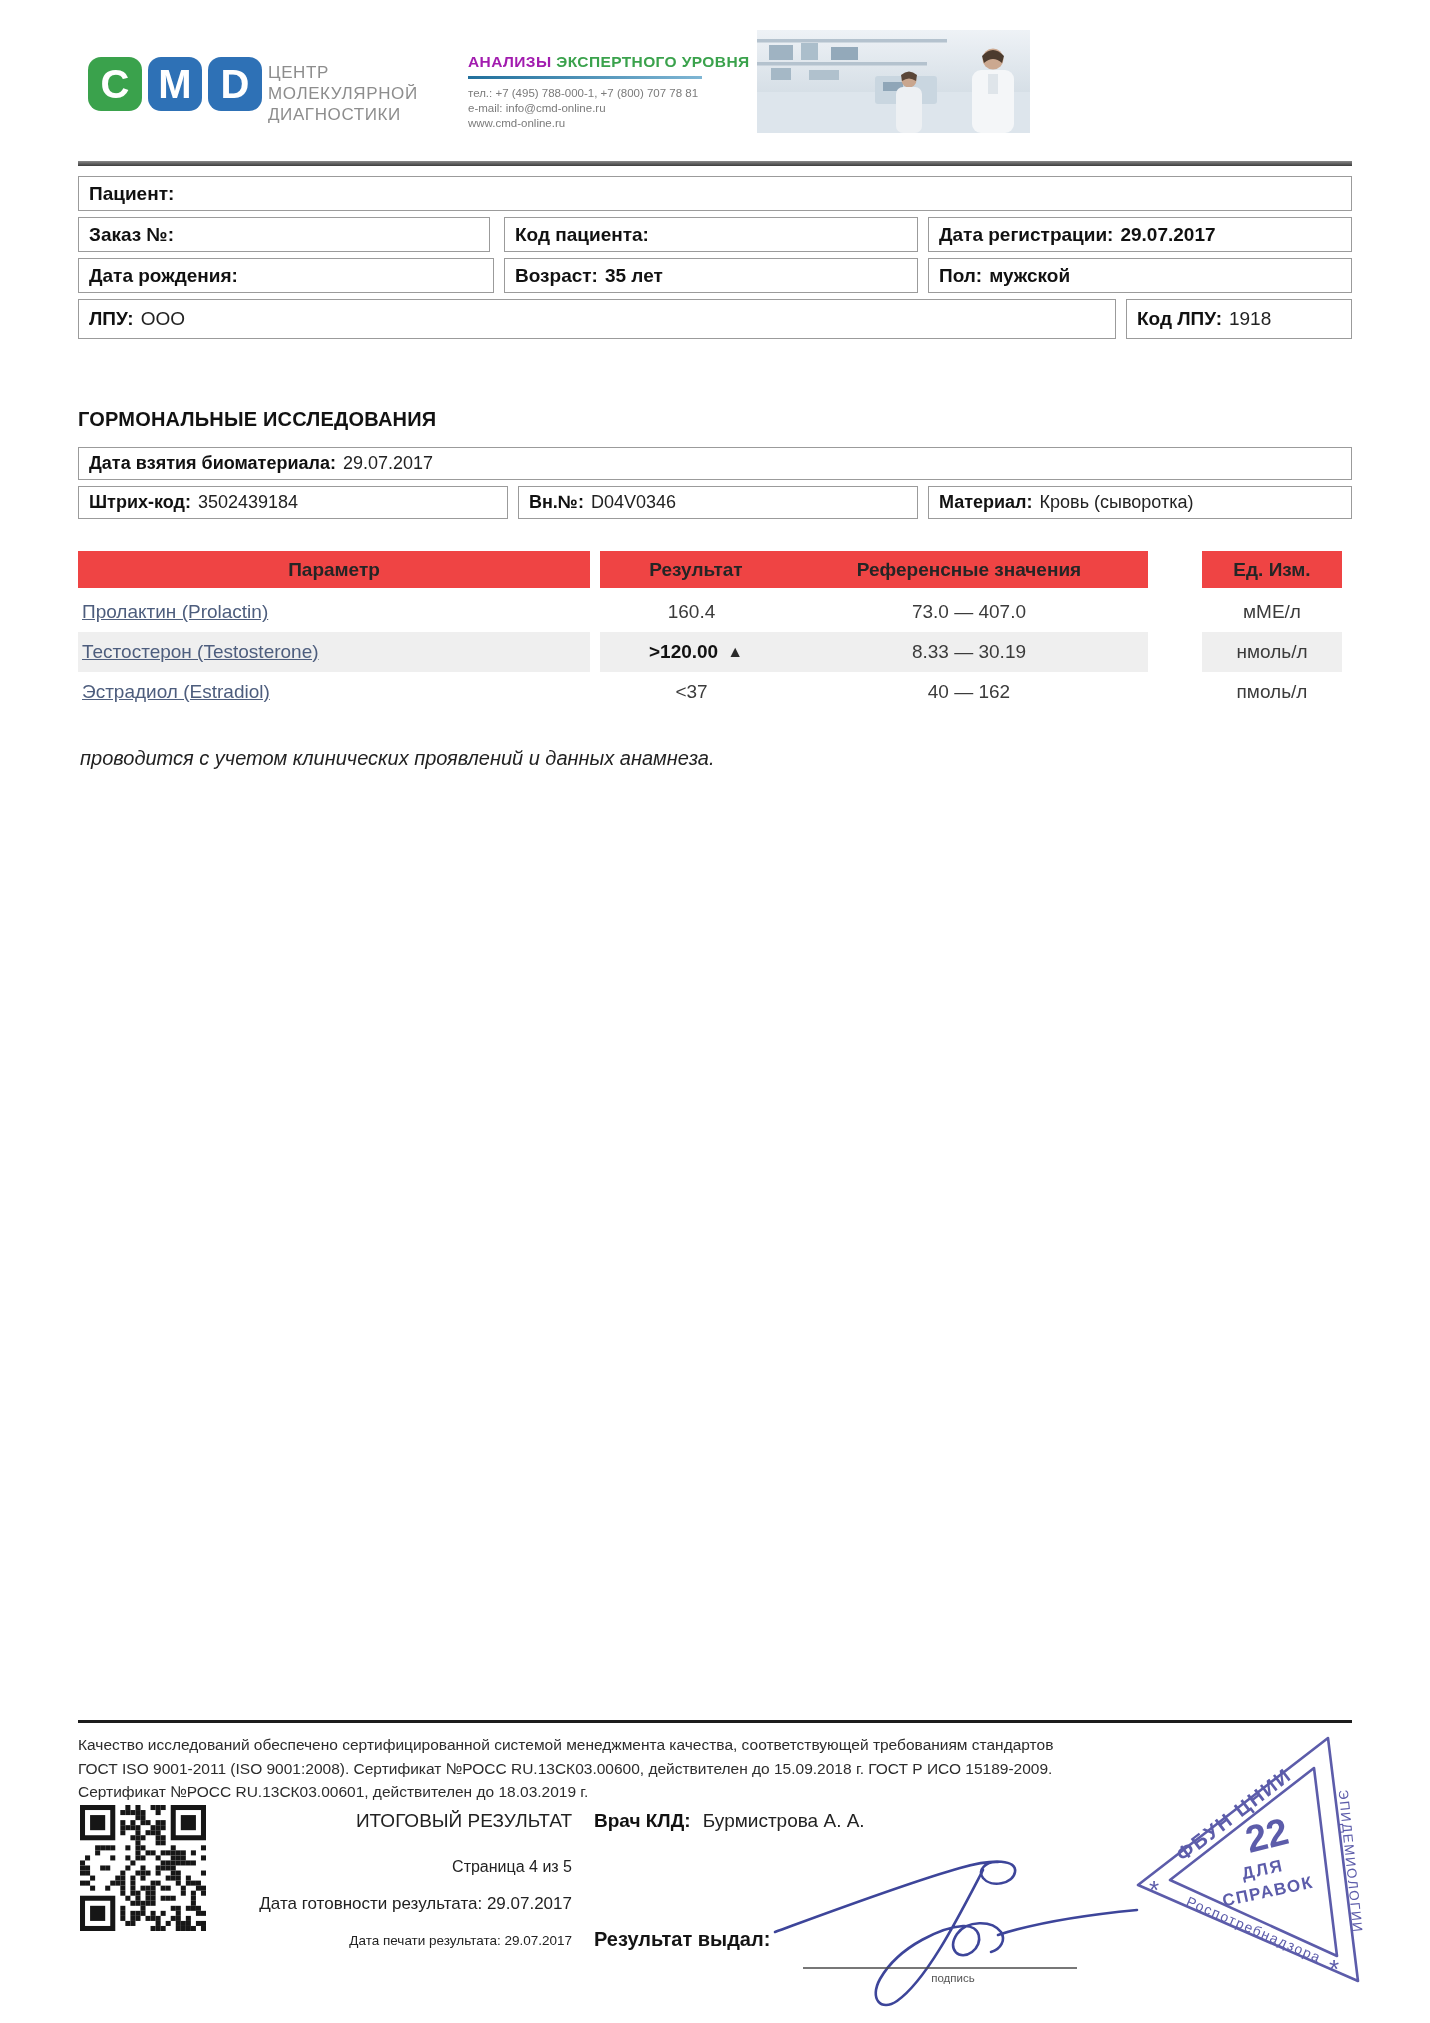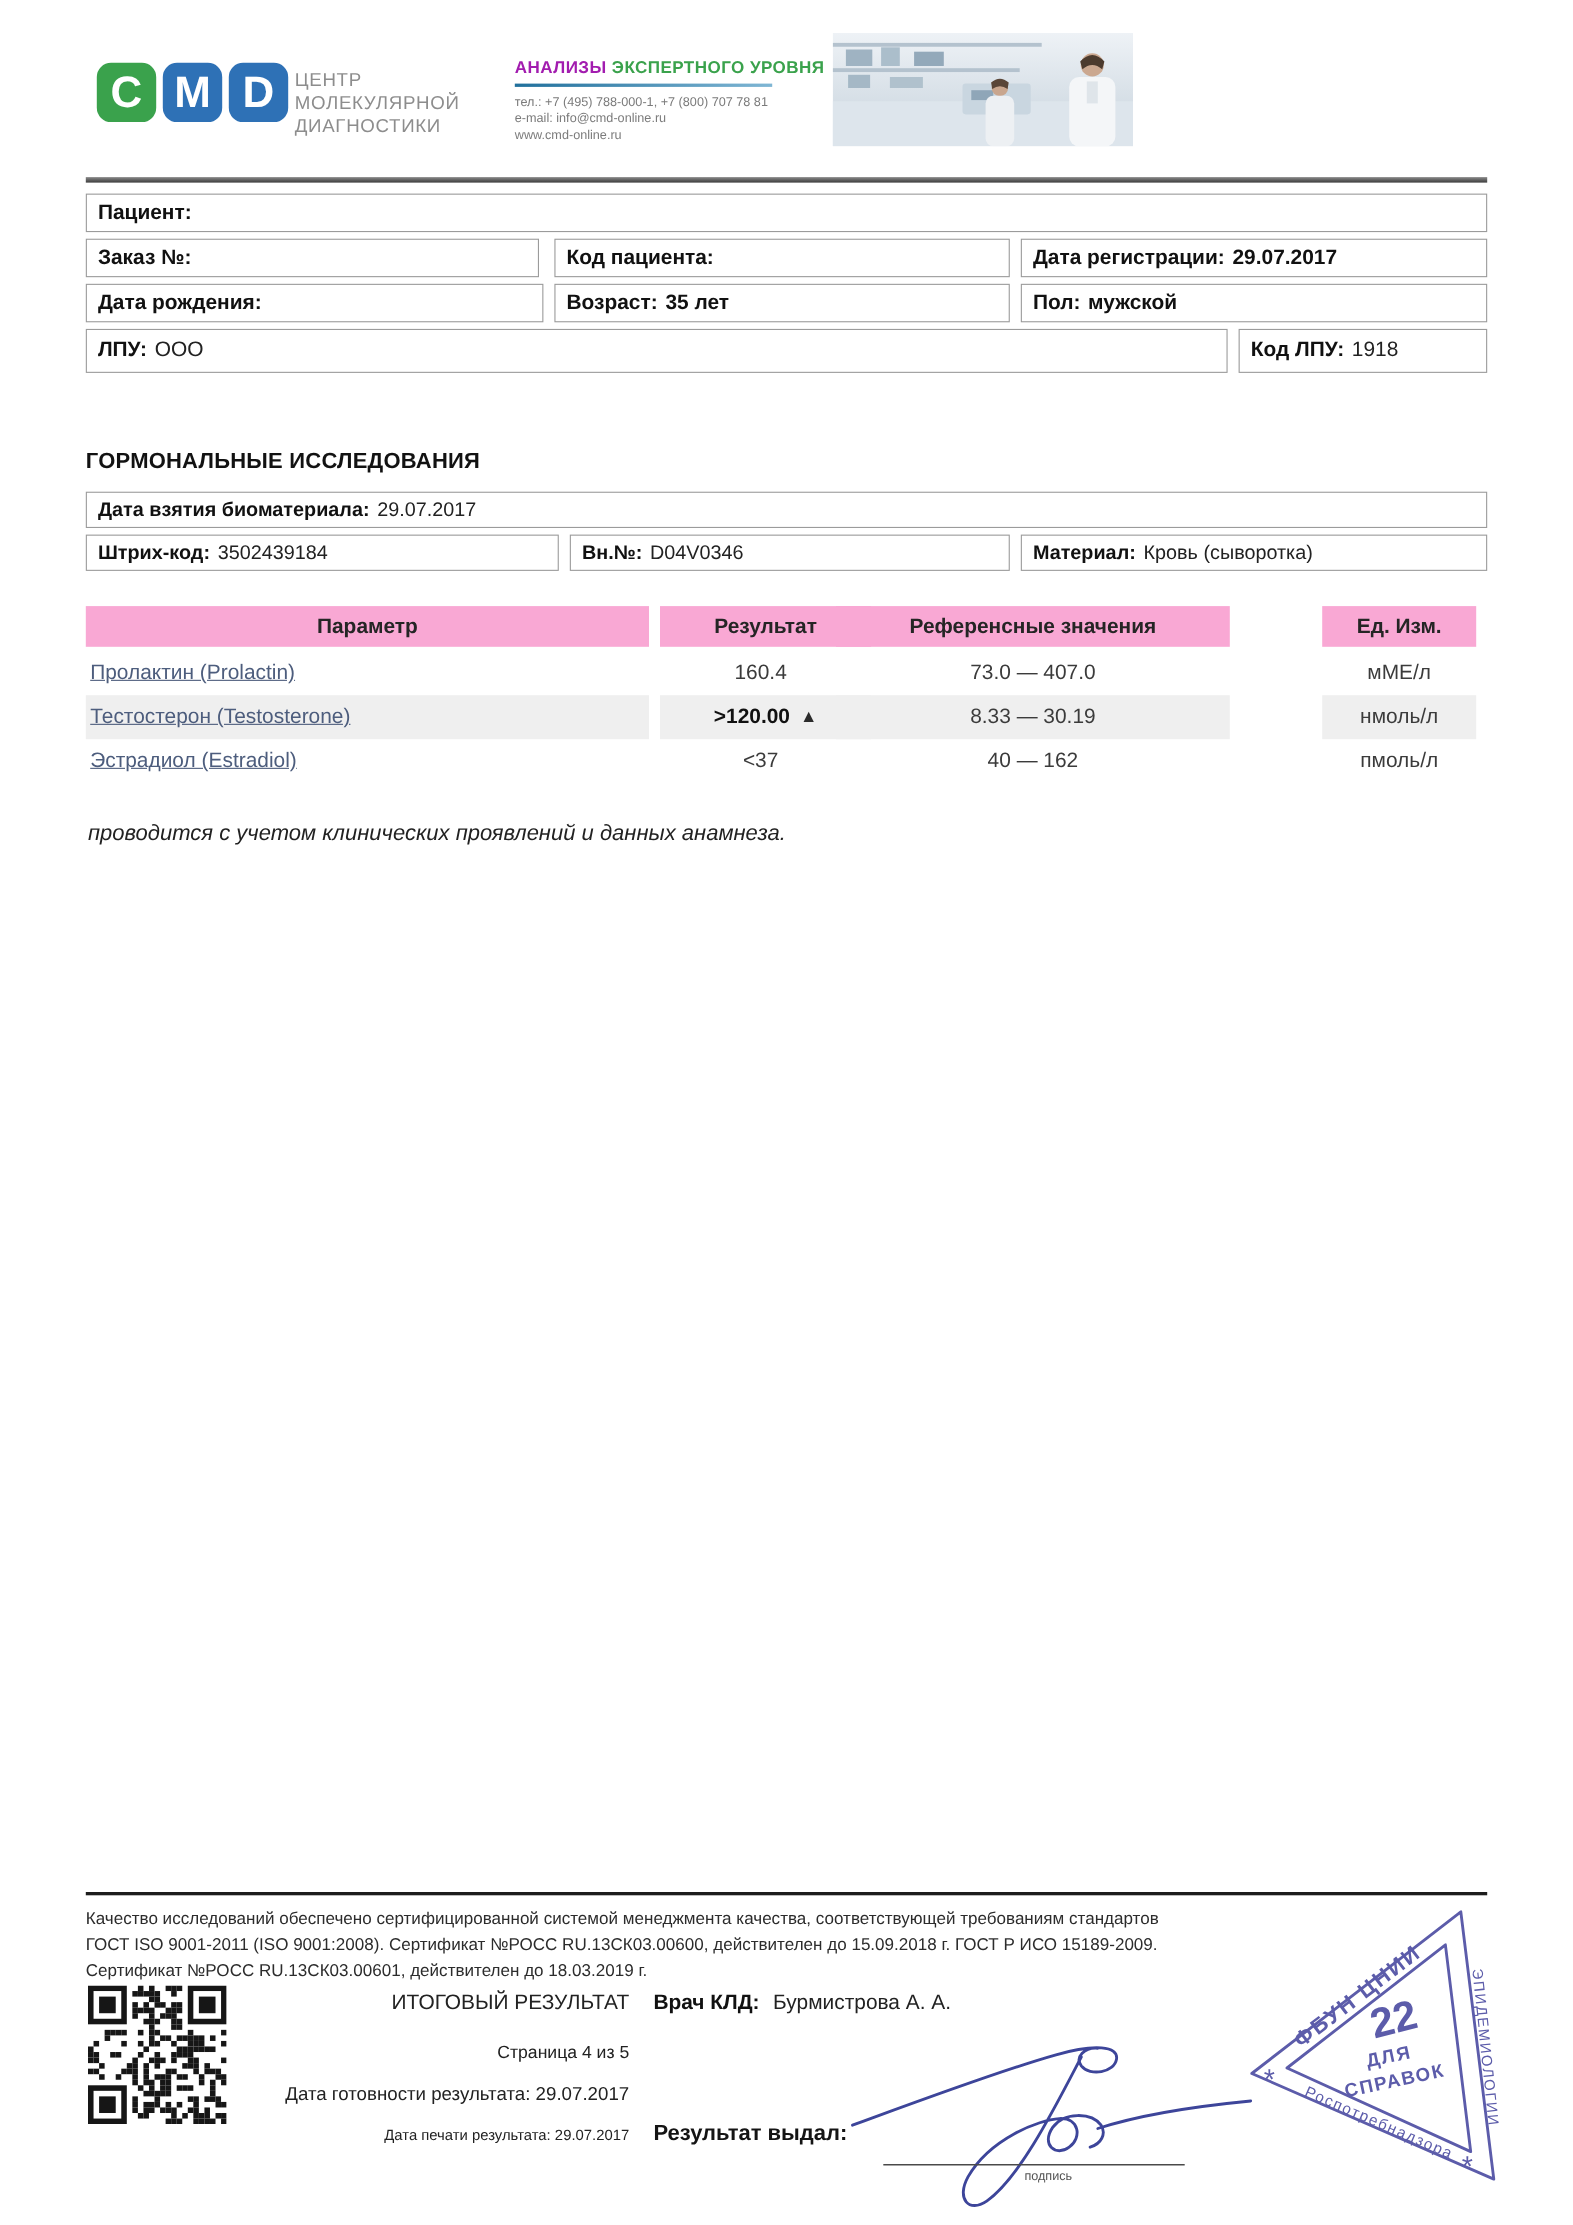--- a/index.html
+++ b/index.html
@@ -29,25 +29,25 @@
   .lbl{font-weight:bold;color:#111;}
   .val{margin-left:7px;color:#222;}
   .val-b{margin-left:7px;font-weight:bold;color:#111;}
 
   
   .sec-title{position:absolute;left:78px;top:408px;font-size:20px;font-weight:bold;color:#121212;letter-spacing:.2px;}
 
   
   .tcell{position:absolute;box-sizing:border-box;display:flex;align-items:center;justify-content:center;
          font-size:19px;color:#3b3b3b;}
-  .thead{background:#f9a8d4;font-weight:bold;color:#252525;}
+  .thead{background:#ef4444;font-weight:bold;color:#252525;}
   .stripe{background:#efefef;}
   .c1{left:78px;width:512px;}
   .c2{left:600px;width:192px;}
-  .c3{left:760px;width:358px;}
+  .c3{left:790px;width:358px;}
   .c4{left:1202px;width:140px;}
   .param-link{justify-content:flex-start;padding-left:4px;}
   .param-link a{color:#4d5d7d;text-decoration:underline;cursor:pointer;}
   .res-b{font-weight:bold;color:#111;}
   .flag{margin-left:9px;font-size:16px;color:#2b2b2b;}
 
   
   .disclaimer{position:absolute;left:80px;top:742px;font-size:20px;font-style:italic;color:#222;line-height:32px;}
   .disclaimer div:nth-child(2){padding-left:7px;}
 

